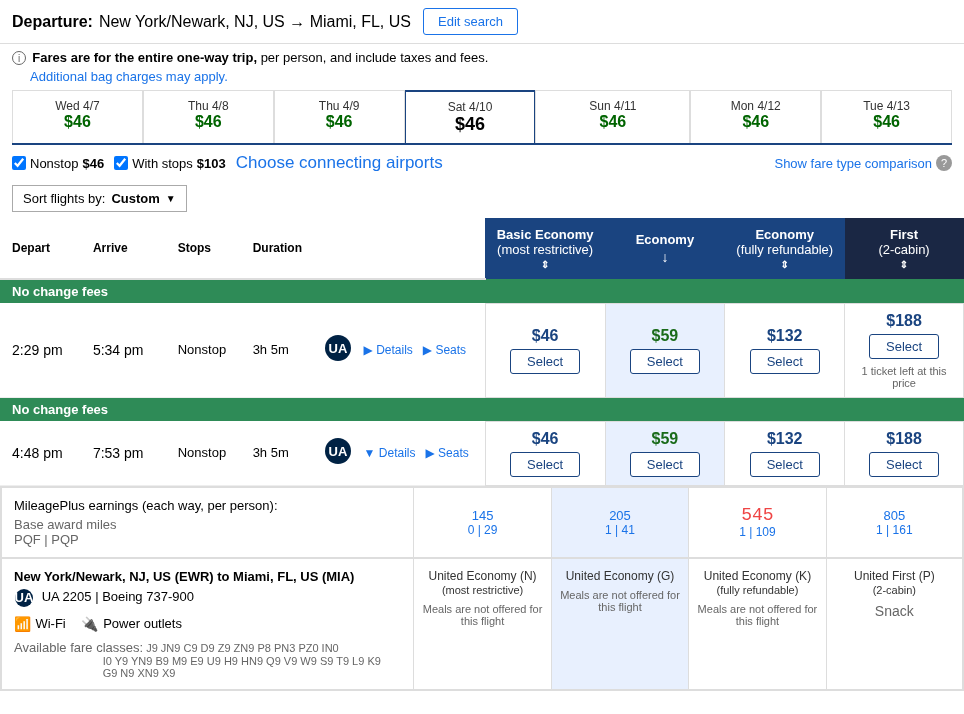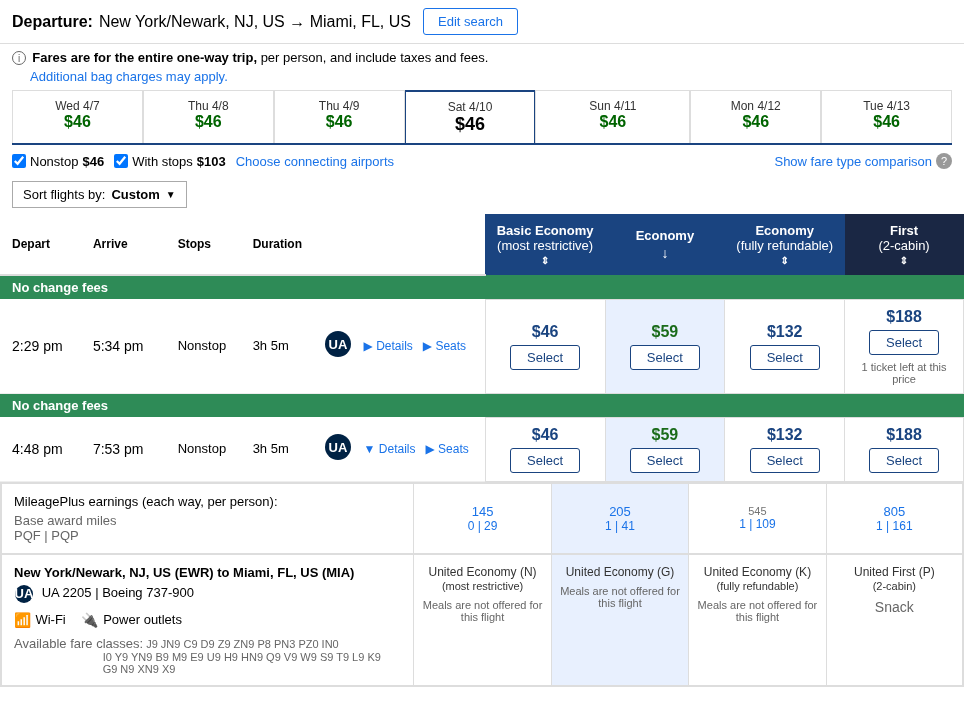--- a/index.html
+++ b/index.html
@@ -59,21 +59,21 @@
     <label style="display:flex; align-items:center; gap:4px; cursor:pointer;">
       <input type="checkbox" checked="" style="width: 14px; height: 14px;">
       <span>Nonstop</span>
       <strong>$46</strong>
     </label>
     <label style="display:flex; align-items:center; gap:4px; cursor:pointer;justify-content:flex-end;">
       <input type="checkbox" checked="" style="width: 14px; height: 14px;">
       <span>With stops</span>
       <strong>$103</strong>
     </label>
-    <a style="color:#1a73e8; text-decoration:none; font-size:13px;">Choose connecting airports</a>
+    <a style="color:#1a73e8; text-decoration:none; font-size:17px;">Choose connecting airports</a>
   </div>
   <div style="display:flex; align-items:center;">
     <a style="color:#1a73e8; text-decoration:none; font-size:13px;">Show fare type comparison</a>
     <span style="display:inline-block; width:16px; height:16px; border-radius:50%; background:#999; color:#fff; text-align:center; line-height:16px; font-size:11px; margin-left:4px;">?</span>
   </div>
 </div>
 
 <div style="padding:4px 12px 6px 12px;">
   <button style="border:1px solid #aaa; background:#fff; padding:5px 10px; border-radius:0; cursor:pointer; font-size:13px; display:inline-flex; align-items:center; gap:6px;">
     <span>Sort flights by:</span>
@@ -221,21 +221,21 @@
       </td>
       <td style="text-align:center; border:1px solid #ddd; padding:10px 6px; width:120px;">
         <div style="color:#1a73e8; font-size:13px;">145</div>
         <div style="color:#1a73e8; font-size:12px;">0 | 29</div>
       </td>
       <td style="text-align:center; border:1px solid #ddd; padding:10px 6px; width:120px; background:#e8f0fe;">
         <div style="color:#1a73e8; font-size:13px;">205</div>
         <div style="color:#1a73e8; font-size:12px;">1 | 41</div>
       </td>
       <td style="text-align:center; border:1px solid #ddd; padding:10px 6px; width:120px;">
-        <div style="color:#737373; font-size:11px;">545</div>
+        <div style="color:#ef4444; font-size:18px;font-family:Liberation Mono, monospace;">545</div>
         <div style="color:#1a73e8; font-size:12px;">1 | 109</div>
       </td>
       <td style="text-align:center; border:1px solid #ddd; padding:10px 6px; width:119px;">
         <div style="color:#1a73e8; font-size:13px;">805</div>
         <div style="color:#1a73e8; font-size:12px;">1 | 161</div>
       </td>
     </tr>
   </tbody>
     </table>
 

